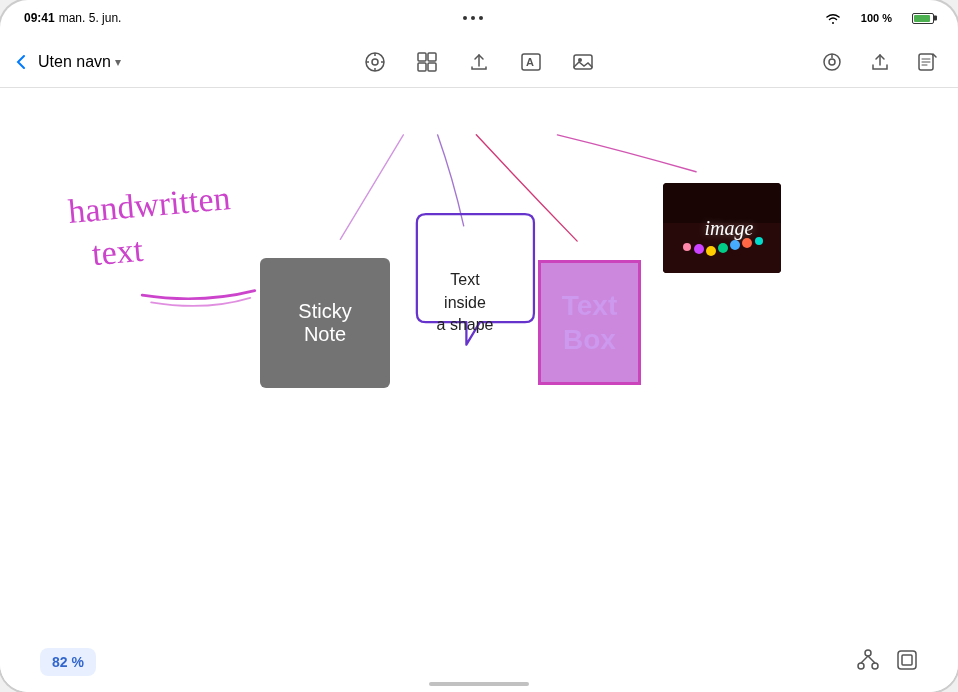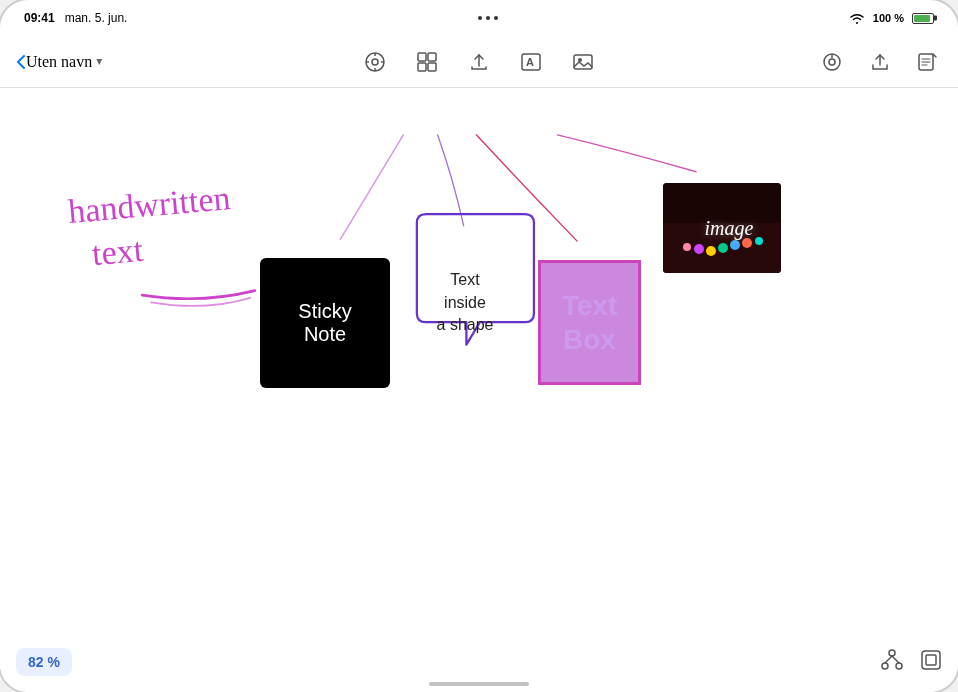--- a/index.html
+++ b/index.html
@@ -37,34 +37,33 @@
       padding: 0 24px;
       font-size: 12px;
       font-weight: 600;
       color: #000;
       z-index: 100;
     }
 
     .status-bar-left {
       display: flex;
       align-items: center;
-      gap: 6px;
       justify-content: center;
     }
 
     .status-bar-center {
       display: flex;
       align-items: center;
       gap: 4px;
     }
 
     .status-bar-right {
       display: flex;
       align-items: center;
-      gap: 8px;
+      gap: 20px;
       font-size: 11px;
     }
 
     .dot {
       width: 4px;
       height: 4px;
       background: #333;
       border-radius: 50%;
     }
 
@@ -79,23 +78,22 @@
       align-items: center;
       padding: 0 16px;
       background: #fff;
       border-bottom: 1px solid #e0e0e0;
       z-index: 100;
     }
 
     .toolbar-left {
       display: flex;
       align-items: center;
-      gap: 0;
+      gap: 12px;
       flex: 1;
-      font-family: Liberation Serif, serif;
     }
 
     .toolbar-center {
       display: flex;
       align-items: center;
       gap: 24px;
       position: absolute;
       left: 50%;
       transform: translateX(-50%);
     }
@@ -170,21 +168,21 @@
       pointer-events: none;
     }
 
     
     .sticky-note {
       position: absolute;
       top: 170px;
       left: 260px;
       width: 130px;
       height: 130px;
-      background: #000000;
+      background: #737373;
       border-radius: 6px;
       display: flex;
       align-items: center;
       justify-content: center;
       font-size: 20px;
       font-weight: 500;
       color: #fff;
       text-align: center;
       cursor: pointer;
     }
@@ -242,21 +240,21 @@
     
     .bottom-bar {
       position: absolute;
       bottom: 0;
       left: 0;
       right: 0;
       height: 60px;
       display: flex;
       align-items: center;
       justify-content: space-between;
-      padding: 0 16px;
+      padding: 0 40px;
       background: #fff;
     }
 
     .zoom-badge {
       background: #e8f0ff;
       color: #3366cc;
       font-size: 14px;
       font-weight: 600;
       padding: 6px 12px;
       border-radius: 8px;

